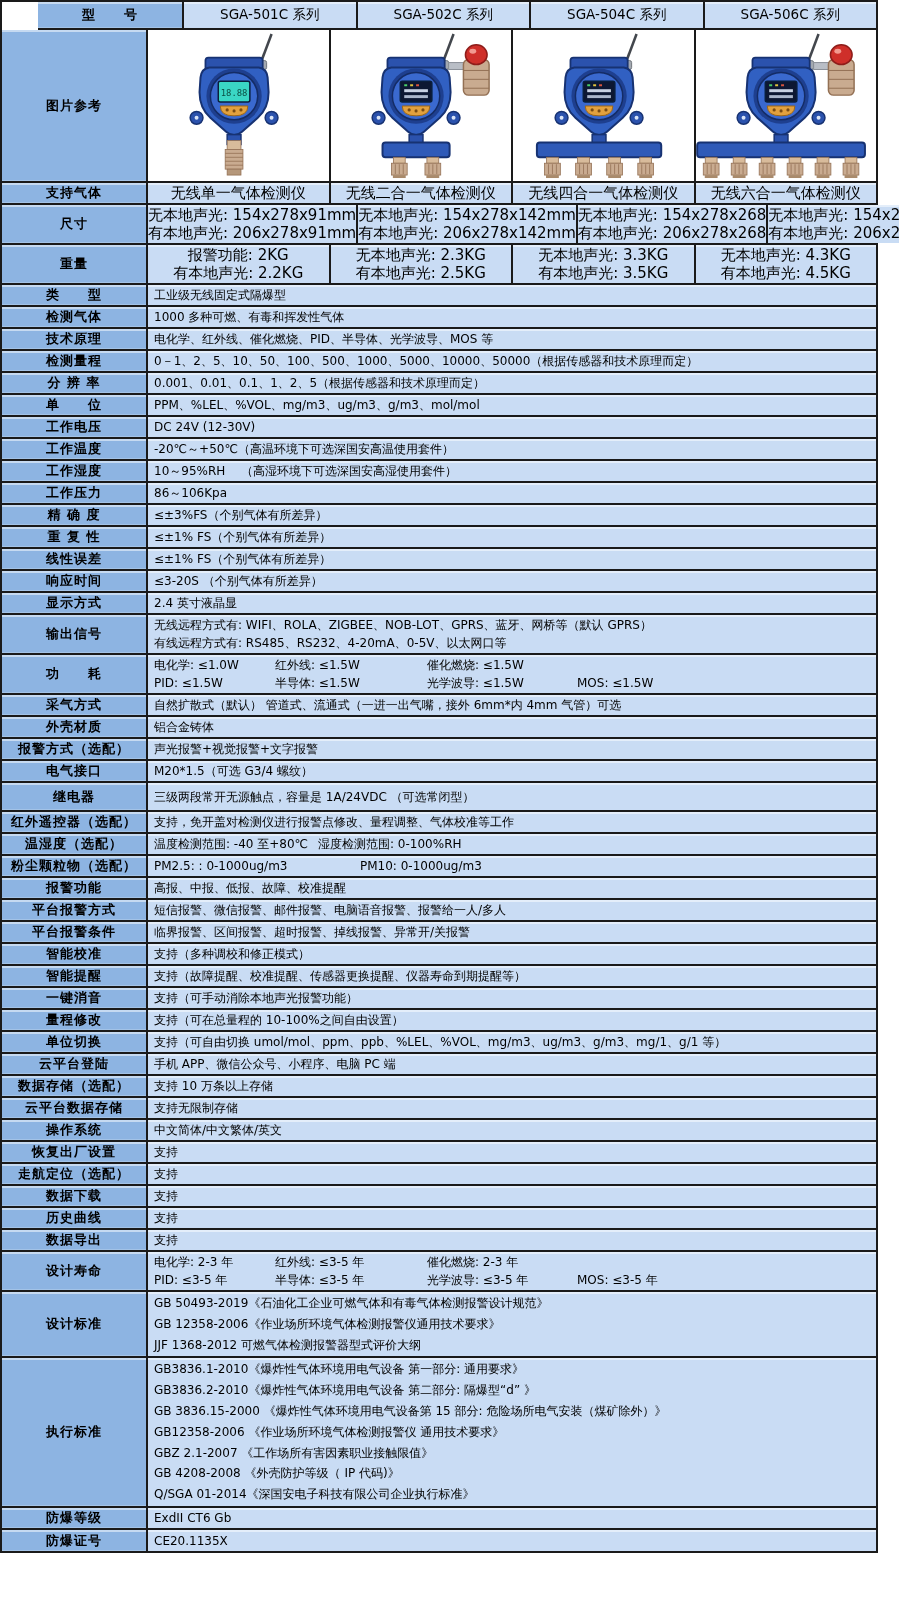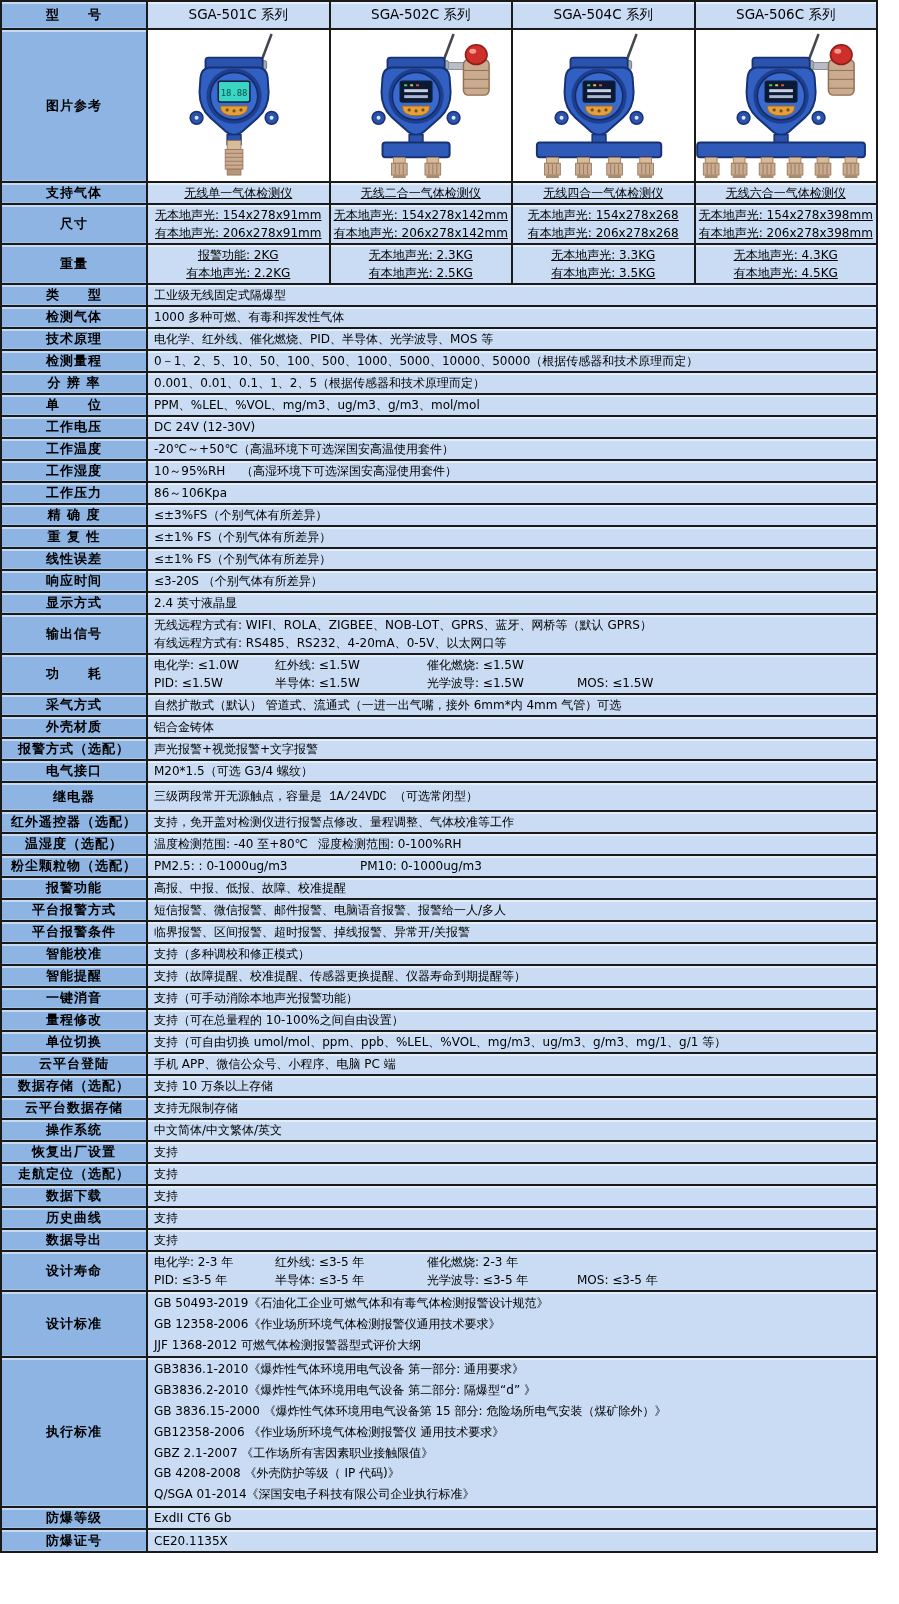--- a/index.html
+++ b/index.html
@@ -32,32 +32,32 @@
   .cols { flex: 1; display: flex; }
   .ccell {
     flex: 1;
     background: var(--cell-bg, #C9DCF4);
     border-left: 2px solid var(--border-c, #1a1a1a);
     display: flex; flex-direction: column; justify-content: space-around; align-items: center;
     box-shadow: inset 0 2px 0 rgba(255,255,255,.5);
     padding: 1px 0;
   }
   .cols > .ccell:first-child, .cols > .hcell:first-child, .cols > .icellimg:first-child { border-left: none; }
-  .cline { font-size: 12px; line-height: 18px; white-space: nowrap; text-decoration: underline; }
+  .cline { font-size: 15px; line-height: 18px; white-space: nowrap; }
   .vcell {
     flex: 1;
     background: var(--cell-bg, #C9DCF4);
     display: flex; flex-direction: column; justify-content: center;
     padding: 1px 4px 1px 6px;
     box-shadow: inset 0 2px 0 rgba(255,255,255,.5);
   }
   .vline { font-size: 12px; line-height: 19.4px; height: 18px; white-space: nowrap; }
   .seg { display: inline-block; }
 
-  .hrow { min-height: 28px; }
+  .hrow { min-height: 28px; margin-left: 36px; }
   .hcell {
     flex: 1;
     background: var(--cell-bg, #C9DCF4);
     border-left: 2px solid var(--border-c, #1a1a1a);
     display: flex; align-items: center; justify-content: center;
     font-weight: normal; font-size: 13.5px;
     box-shadow: inset 0 2px 0 rgba(255,255,255,.5);
   }
   .irow { min-height: 153px; }
   .icellimg {
@@ -65,21 +65,21 @@
     background: #ffffff;
     border-left: 2px solid var(--border-c, #1a1a1a);
     display: flex; align-items: flex-end; justify-content: flex-end;
     padding-bottom: 1px;
   }
   .device { line-height: 0; }
 
   
   [data-name="row-support-gas"] { min-height: 22px; }
   [data-name="row-dimensions"], [data-name="row-weight"] { min-height: 40px; }
-  [data-name="row-relay"] { min-height: 29px; font-family: Liberation Mono, monospace; }
+  [data-name="row-relay"] { min-height: 29px; }
   [data-name="row-design-standard"] .vline,
   [data-name="row-exec-standard"] .vline { line-height: 20.8px; height: 20.8px; }
 
   
   [data-name="row-power-consumption"] .seg:nth-child(1),
   [data-name="row-design-life"] .seg:nth-child(1) { min-width: 121px; }
   [data-name="row-power-consumption"] .seg:nth-child(2),
   [data-name="row-design-life"] .seg:nth-child(2) { min-width: 152px; }
   [data-name="row-power-consumption"] .seg:nth-child(3),
   [data-name="row-design-life"] .seg:nth-child(3) { min-width: 150px; }

